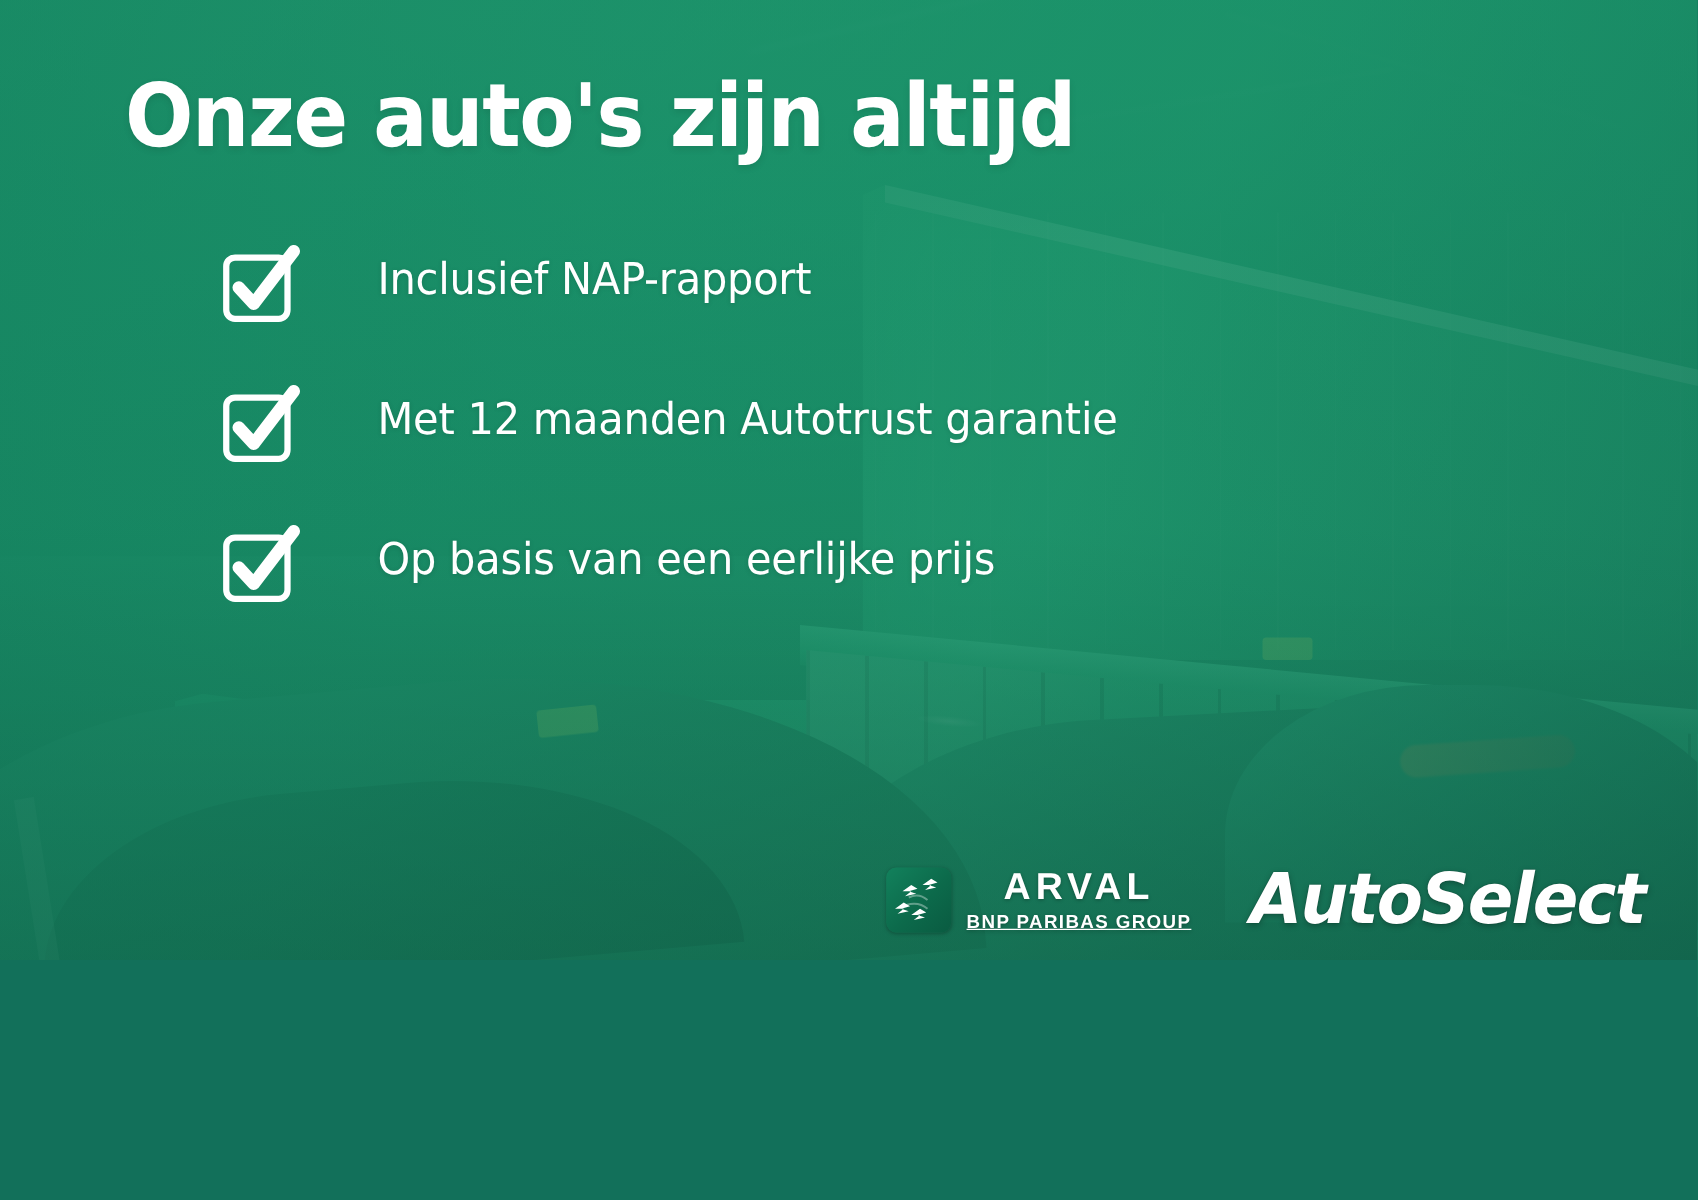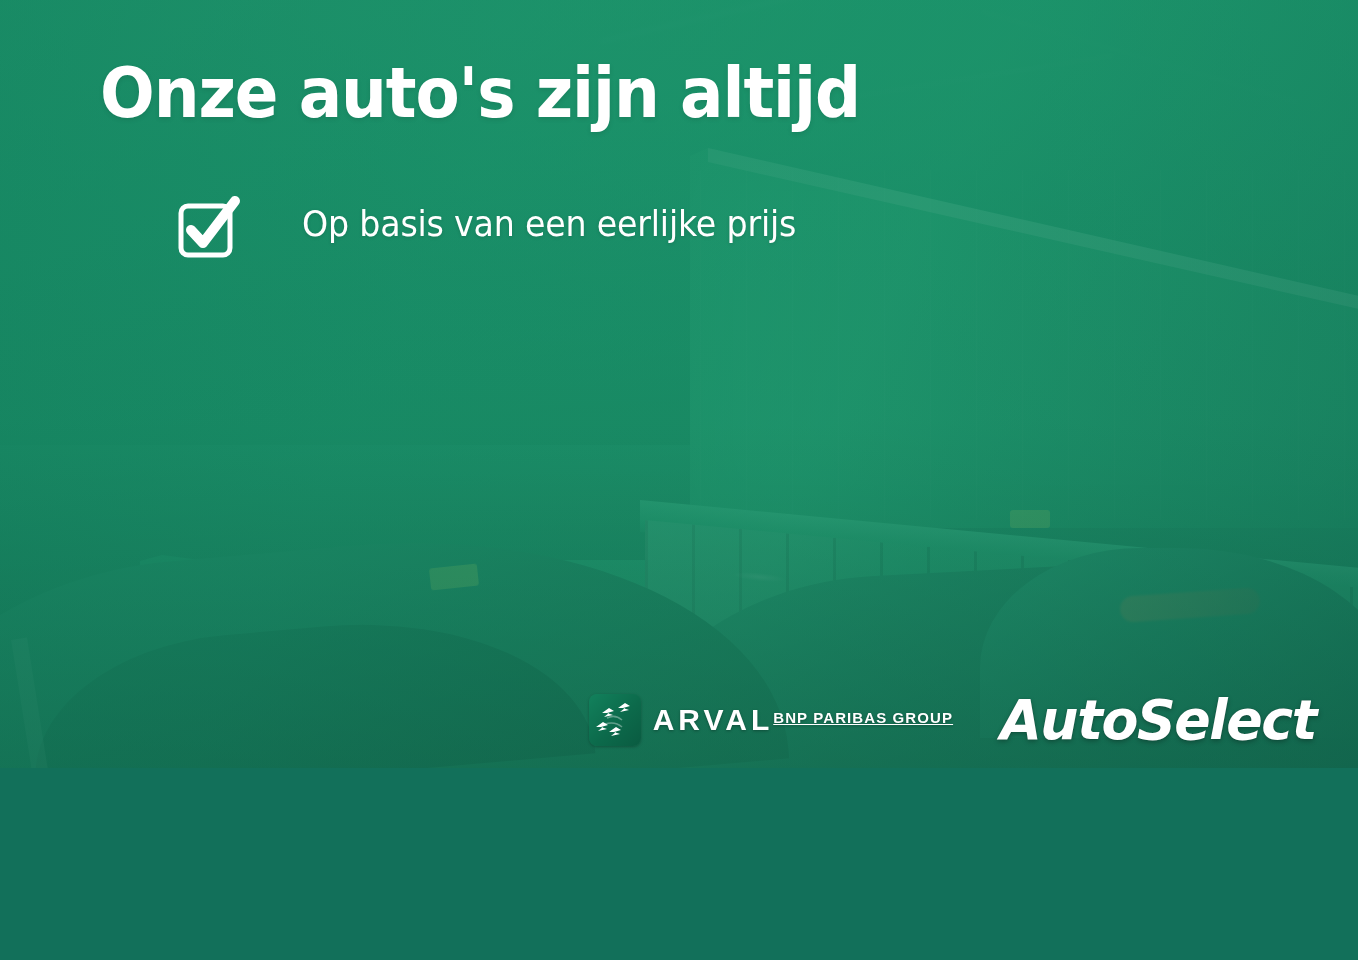--- a/index.html
+++ b/index.html
@@ -273,21 +273,21 @@
   }
 
   .arval{ display:flex; align-items:center; gap:12px; }
   .arval-mark{
     width:52px; height:52px; border-radius:8px;
     background:linear-gradient(135deg,#12815c 0%, #0c6a4b 55%, #0a5b41 100%);
     position:relative; overflow:hidden;
     box-shadow:0 1px 3px rgba(0,0,0,.25);
   }
   .arval-mark svg{ position:absolute; inset:0; width:52px; height:52px; }
-  .arval-text{ display:flex; flex-direction:row; line-height:1; }
+  .arval-text{ display:flex; flex-direction:column; line-height:1;text-align:center; }
   .arval-name{
     color:#fff; font-family:"Liberation Sans", sans-serif;
     font-weight:700; font-size:30px; letter-spacing:4px;
     text-shadow:0 1px 3px rgba(0,0,0,.3);
   }
   .arval-sub{
     color:#fff; font-family:"Liberation Sans", sans-serif;
     font-weight:700; font-size:15px; letter-spacing:1.1px; margin-top:5px;
     text-shadow:0 1px 3px rgba(0,0,0,.3);
     text-decoration:underline;
@@ -387,21 +387,39 @@
   <div class="tint2"></div>
 
   <div class="content">
 
     <h1 class="headline">Onze auto's zijn altijd</h1>
 
     <ul class="list" style="list-style:none;">
 
 
 
-
+      <li class="item">
+        <span class="cb">
+          <svg viewBox="0 0 58 62">
+            <rect x="3" y="8" width="49" height="49" rx="7" ry="7" fill="none" stroke="#ffffff" stroke-width="5"></rect>
+            <path d="M13 32 L25 45 L57 3" fill="none" stroke="#ffffff" stroke-width="10" stroke-linecap="round" stroke-linejoin="round"></path>
+          </svg>
+        </span>
+        <span class="item-label">Inclusief NAP-rapport</span>
+      </li>
+
+      <li class="item">
+        <span class="cb">
+          <svg viewBox="0 0 58 62">
+            <rect x="3" y="8" width="49" height="49" rx="7" ry="7" fill="none" stroke="#ffffff" stroke-width="5"></rect>
+            <path d="M13 32 L25 45 L57 3" fill="none" stroke="#ffffff" stroke-width="10" stroke-linecap="round" stroke-linejoin="round"></path>
+          </svg>
+        </span>
+        <span class="item-label">Met 12 maanden Autotrust garantie</span>
+      </li>
 
 
       <li class="item">
         <span class="cb">
           <svg viewBox="0 0 58 62">
             <rect x="3" y="8" width="49" height="49" rx="7" ry="7" fill="none" stroke="#ffffff" stroke-width="5"></rect>
             <path d="M13 32 L25 45 L57 3" fill="none" stroke="#ffffff" stroke-width="10" stroke-linecap="round" stroke-linejoin="round"></path>
           </svg>
         </span>
         <span class="item-label">Op basis van een eerlijke prijs</span>

